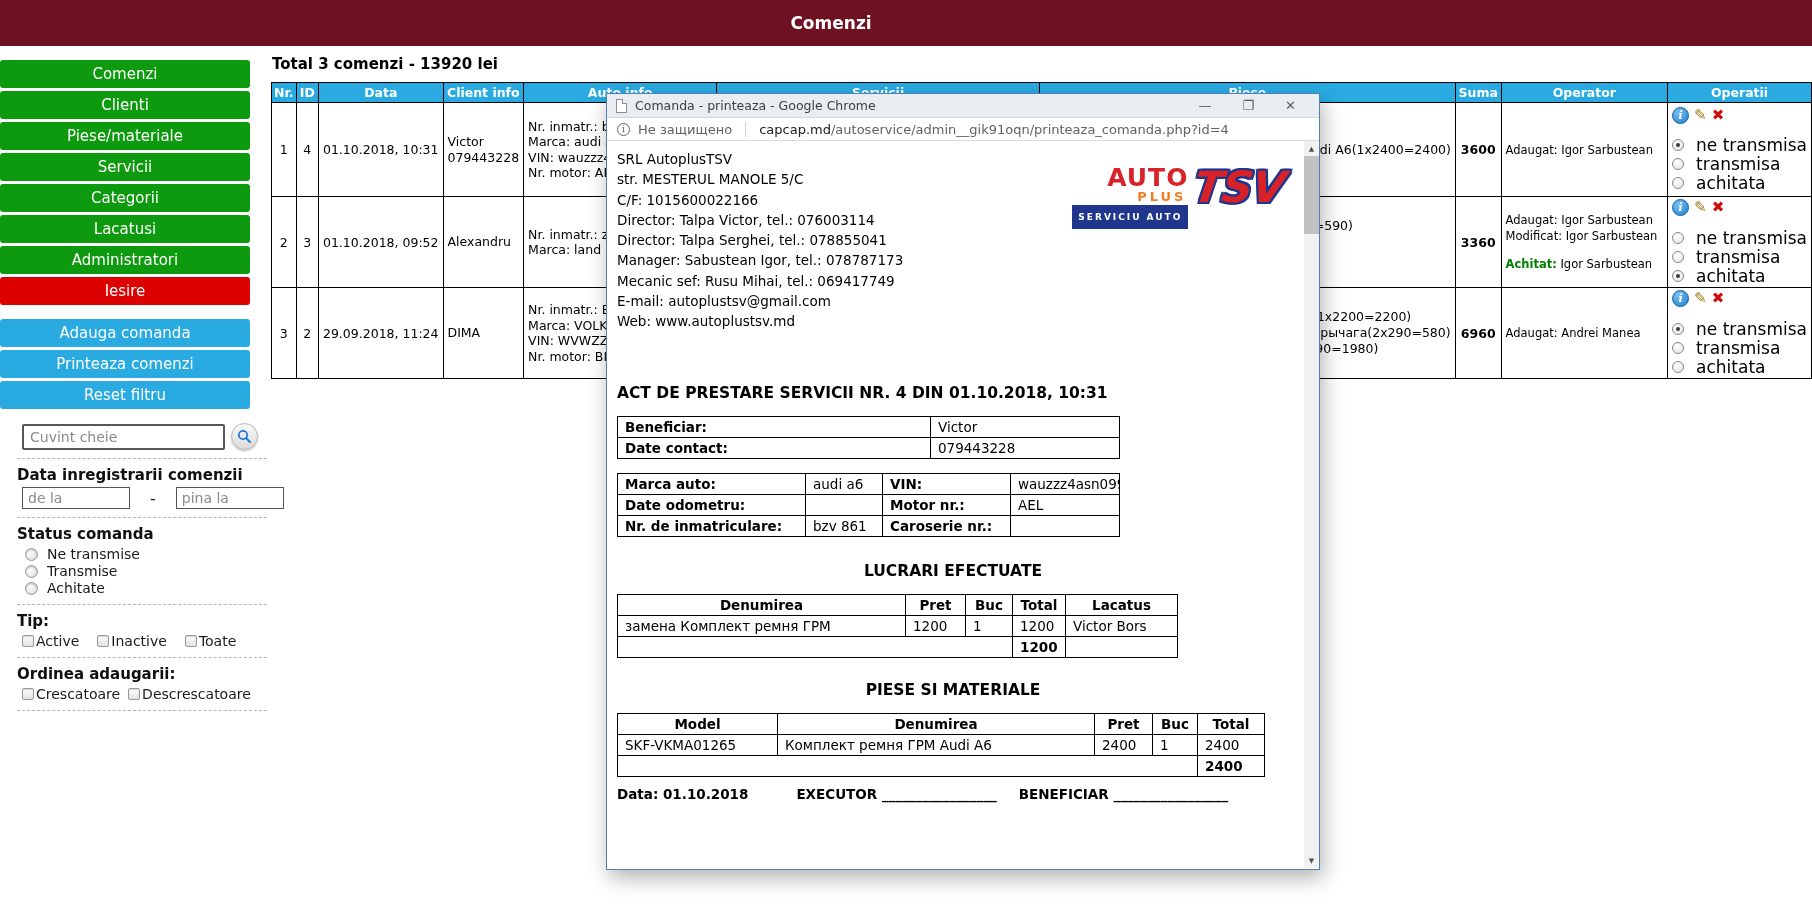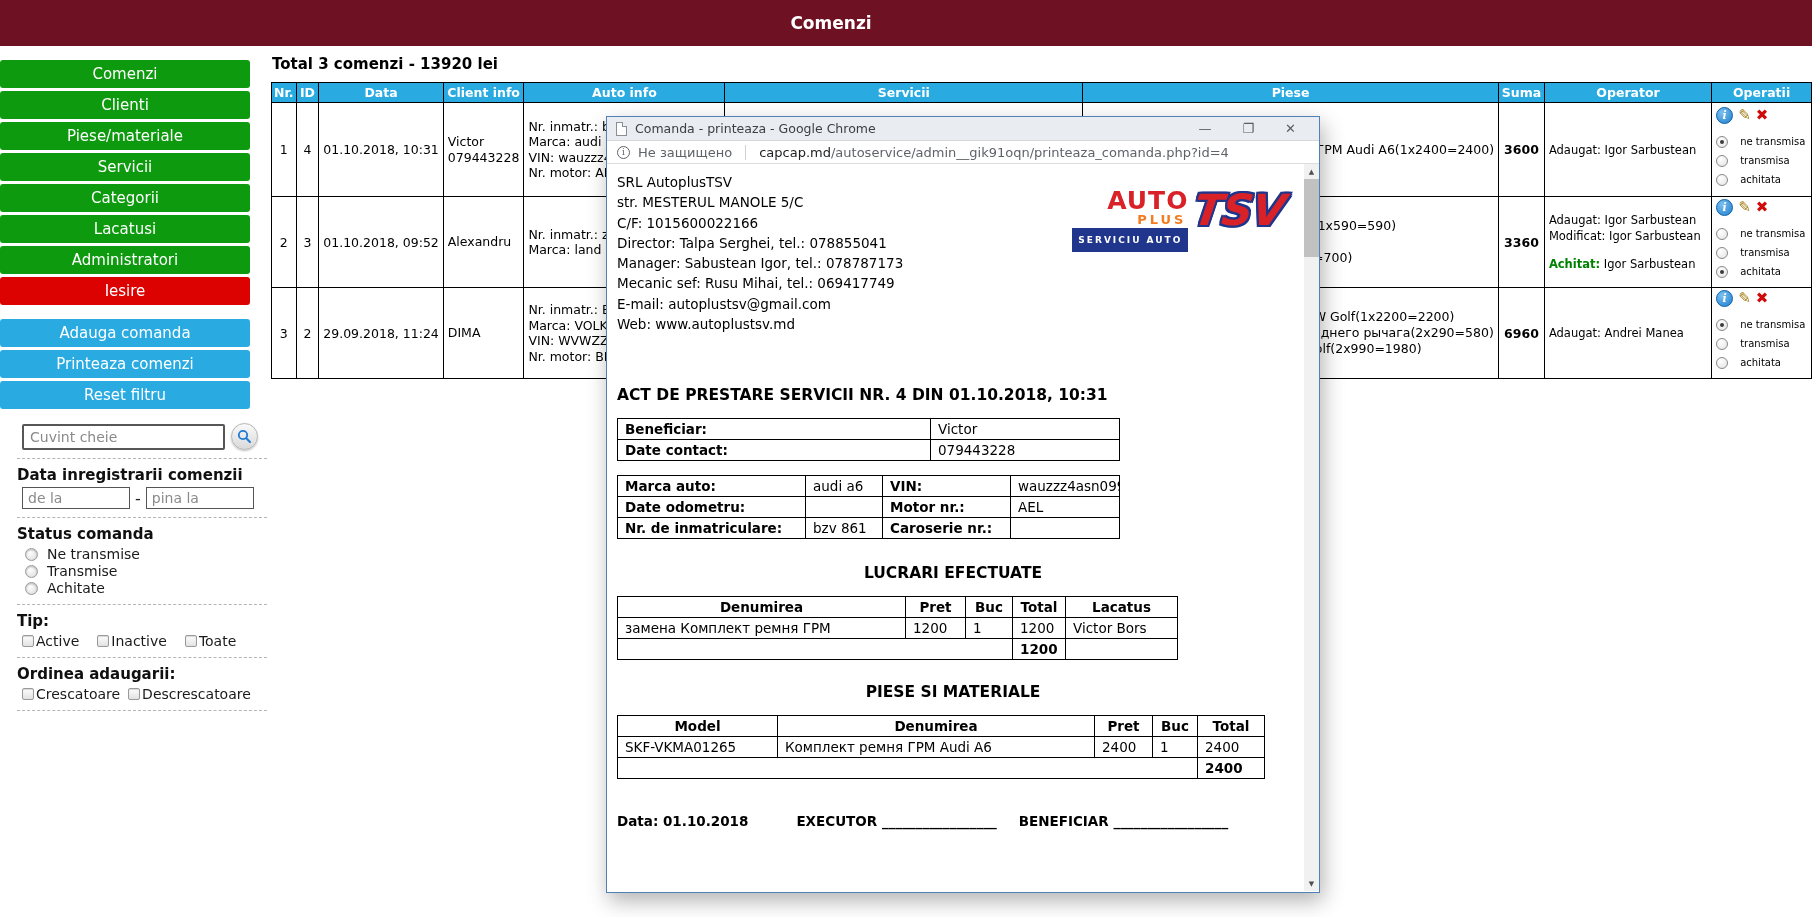--- a/index.html
+++ b/index.html
@@ -23,21 +23,21 @@
   .filters { position: absolute; left: 17px; top: 423px; width: 250px; color: #222; }
   .search-row { display: flex; align-items: center; gap: 6px; padding-left: 5px; height: 27px; }
   .search-input { width: 203px; height: 26px; border: 2px solid #565656; border-radius: 2px;
                   font-size: 14px; padding: 0 6px; color: #444; font-family: inherit; }
   .search-input::placeholder { color: #8a8a8a; }
   .search-btn { width: 27px; height: 27px; border-radius: 50%; border: 1px solid #b5b5b5;
                 background: linear-gradient(#fafafa, #d9d9d9); display: flex; align-items: center;
                 justify-content: center; cursor: pointer; box-shadow: 0 1px 2px rgba(0,0,0,.25); }
   .dashed { border-top: 1px dashed #b5b5b5; margin: 8px 0 7px 0; width: 250px; }
   .flabel { font-weight: 700; font-size: 15px; color: #101010; margin-bottom: 3px; }
-  .date-row { display: flex; align-items: center; gap: 5px; padding-left: 5px; }
+  .date-row { display: flex; align-items: center; gap: 20px; padding-left: 5px; }
   .date-input { width: 108px; height: 22px; border: 1px solid #555; font-size: 14px; padding: 0 5px;
                 color: #444; font-family: inherit; }
   .date-input::placeholder { color: #8a8a8a; }
   .radio-line { display: flex; align-items: center; gap: 9px; padding-left: 8px; height: 16px; margin-bottom: 1px; font-size: 14px; color: #1a1a1a; }
   .srad { width: 13px; height: 13px; border-radius: 50%; border: 1px solid #9a9a9a;
           background: radial-gradient(circle at 35% 30%, #fff, #dcdcdc); box-shadow: inset 0 1px 2px rgba(0,0,0,.25); }
   .check-row { display: flex; align-items: center; gap: 18px; padding-left: 5px; font-size: 14px; color: #1a1a1a; }
   .check-item { display: flex; align-items: center; gap: 2px; }
   .scheck { width: 12px; height: 12px; border: 1px solid #9a9a9a; border-radius: 2px;
             background: linear-gradient(#fdfdfd, #e2e2e2); box-shadow: inset 0 1px 1px rgba(0,0,0,.15); }
@@ -59,27 +59,27 @@
   .suma { font-weight: 700; font-size: 14px; text-align: center; }
   .op-lines div { line-height: 16px; font-size: 11.5px; white-space: nowrap; }
   .op-spacer { height: 12px; }
   .green-label { color: #008000; font-weight: 700; }
   .op-icons { display: flex; align-items: center; gap: 5px; margin-bottom: 12px; }
   .info-ic { width: 17px; height: 17px; border-radius: 50%; border: 1px solid #1565a8; color: #fff;
              background: radial-gradient(circle at 35% 30%, #7cc0f0, #1d7fd0); font-size: 11px; font-weight: 700;
              font-style: italic; font-family: "DejaVu Serif", serif; display: flex; align-items: center; justify-content: center; cursor: pointer; }
   .edit-ic { font-size: 15px; color: #a07d18; cursor: pointer; line-height: 17px; }
   .del-ic { font-size: 15px; color: #cf0b0b; font-weight: 700; cursor: pointer; line-height: 17px; }
-  .op-radio { display: flex; align-items: flex-start; gap: 12px; height: 19px; font-size: 10px; cursor: pointer; white-space: nowrap; }
+  .op-radio { display: flex; align-items: center; gap: 12px; height: 19px; font-size: 17px; cursor: pointer; white-space: nowrap; }
   .rdot { width: 12px; height: 12px; border-radius: 50%; border: 1px solid #8a8a8a; position: relative;
           background: radial-gradient(circle at 35% 30%, #fff, #e2e2e2); flex: 0 0 12px; }
   .rdot.on::after { content: ""; position: absolute; inset: 3px; border-radius: 50%; background: #3c3c3c; }
 
   
-  .popup { position: absolute; left: 606px; top: 116px; width: 714px; height: 777px; background: #fff;
+  .popup { position: absolute; left: 606px; top: 93px; width: 714px; height: 777px; background: #fff;
            border: 1px solid #4f81b5; box-shadow: 3px 8px 20px rgba(0,0,0,.30); }
   .ptitle { height: 24px; background: #e9ecf0; border-bottom: 1px solid #d4d8dc; display: flex; align-items: center; padding: 0 9px; }
   .doc-ic { width: 11px; height: 14px; border: 1px solid #8a8f94; background: #fff; margin-right: 8px; position: relative; }
   .doc-ic::after { content: ""; position: absolute; right: -1px; top: -1px; width: 4px; height: 4px;
                    background: #e9ecf0; border-left: 1px solid #8a8f94; border-bottom: 1px solid #8a8f94; }
   .ptitle-text { font-size: 12.5px; color: #3c4043; }
   .pcontrols { margin-left: auto; display: flex; align-items: center; gap: 31px; padding-right: 14px; }
   .wbtn { font-size: 13px; color: #5a5d61; cursor: pointer; line-height: 22px; }
   .purl { height: 23px; background: #fff; border-bottom: 1px solid #dadce0; display: flex; align-items: center;
           padding: 0 10px; gap: 8px; font-size: 13px; color: #5f6368; }
@@ -101,21 +101,21 @@
   .act-title { font-weight: 700; font-size: 15.5px; margin-top: 52px; color: #000; }
   table.dtable { border-collapse: collapse; margin-top: 14px; table-layout: fixed; }
   .dtable td, .dtable th { border: 1px solid #000; font-size: 13.5px; color: #000; padding: 1px 7px; height: 21px;
                            text-align: left; overflow: hidden; white-space: nowrap; }
   .dtable th { font-weight: 700; text-align: center; }
   .b { font-weight: 700; }
   .dheading { text-align: center; font-weight: 700; font-size: 15.5px; color: #000; }
   .mt20 { margin-top: 20px; } .mt25 { margin-top: 25px; } .mt22 { margin-top: 22px; }
   .mt23 { margin-top: 23px; } .mt27 { margin-top: 27px; }
   .total-line { margin-top: 11px; font-weight: 700; font-size: 14.5px; color: #000; }
-  .doc-footer { margin-top: 34px; font-weight: 700; font-size: 13.5px; color: #000; display: flex; white-space: nowrap; }
+  .doc-footer { margin-top: 9px; font-weight: 700; font-size: 13.5px; color: #000; display: flex; white-space: nowrap; }
   .doc-footer .f2 { margin-left: 48px; } .doc-footer .f3 { margin-left: 22px; }
 
   .scrollbar { position: absolute; right: 0; top: 0; width: 15px; height: 727px; background: #f1f1f1; }
   .sb-up, .sb-down { position: absolute; left: 0; width: 15px; height: 15px; display: flex; align-items: center;
                      justify-content: center; font-size: 7px; color: #505050; cursor: pointer; }
   .sb-up { top: 0; } .sb-down { bottom: 0; }
   .sb-thumb { position: absolute; left: 0; top: 15px; width: 15px; height: 78px; background: #c1c1c1; cursor: pointer; }
 </style>
 </head>
 <body>
@@ -395,20 +395,21 @@
     <span>Не защищено</span>
     <span class="url-sep"></span>
     <span><span class="url-host">capcap.md</span><span class="url-path">/autoservice/admin__gik91oqn/printeaza_comanda.php?id=4</span></span>
   </div>
 
   <div class="pdoc">
     <div class="company">
       <div>SRL AutoplusTSV</div>
         <div>str. MESTERUL MANOLE 5/C</div>
       <div>C/F: 1015600022166</div>
+        <div>Director: Talpa Victor, tel.: 076003114</div>
       <div>Director: Talpa Serghei, tel.: 078855041</div>
         <div>Manager: Sabustean Igor, tel.: 078787173</div>
       <div>Mecanic sef: Rusu Mihai, tel.: 069417749</div>
         <div>E-mail: autoplustsv@gmail.com</div>
       <div>Web: www.autoplustsv.md</div>
     </div>
 
     <div class="logo">
       <span class="logo-left">
         <span class="logo-auto">AUTO</span>

